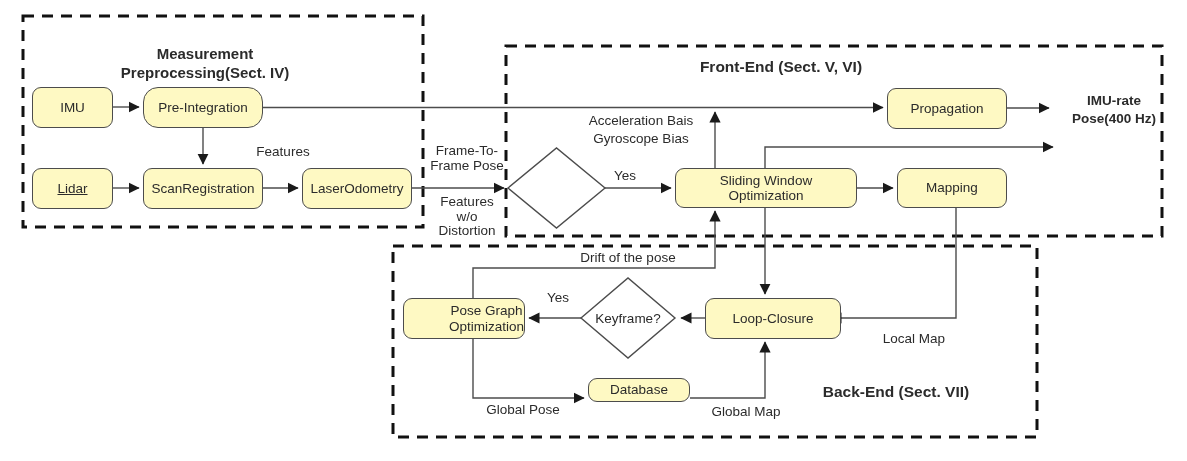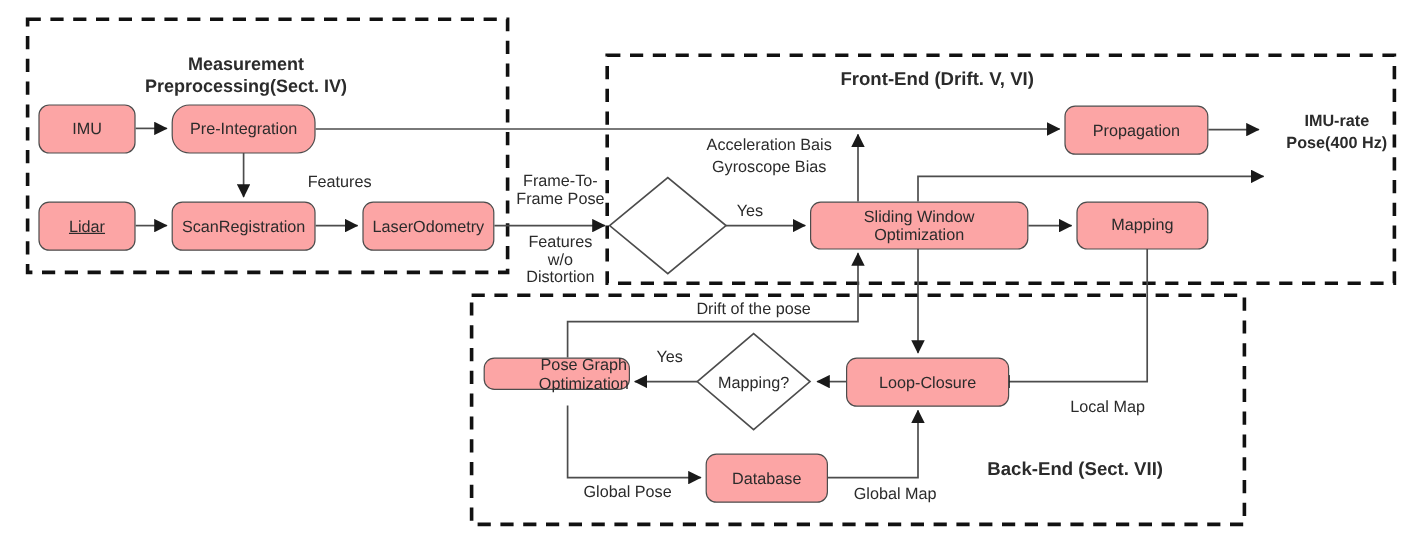--- a/index.html
+++ b/index.html
@@ -20,21 +20,21 @@
     background: var(--background);
     overflow: hidden;
   }
   .canvas > svg { position: absolute; left: 0; top: 0; }
   .edge { fill: none; stroke: var(--line); stroke-width: 1.4; }
   .group-box { fill: none; stroke: var(--dashed-border); stroke-width: 3; stroke-dasharray: 11 8; }
   .diamond { fill: #ffffff; stroke: var(--node-border); stroke-width: 1.4; }
   .arrowhead { fill: var(--arrow); }
   .node {
     position: absolute;
-    background: #fca5a5;
+    background: #fef9c3;
     border: 1.4px solid var(--node-border);
     border-radius: 9px;
     display: flex;
     flex-direction: column;
     align-items: center;
     justify-content: center;
     font-size: 13.5px;
     line-height: 15.5px;
     text-align: center;
     color: var(--text);
@@ -103,21 +103,21 @@
     <path class="edge" d="M690,398 H765 V342" marker-end="url(#arrow)"></path>
 
     <polygon class="diamond" points="508,188 556.5,148 605,188 556.5,228"></polygon>
     <polygon class="diamond" points="581,318 628,278 675,318 628,358"></polygon>
   </svg>
 
   <div class="group-title" style="left:60px; top:25px; width:290px; font-size:15px;margin-top:20px;">
     <div>Measurement</div>
     <div>Preprocessing(Sect. IV)</div>
   </div>
-  <div class="group-title" style="left:656px; top:58px; width:250px;">Front-End (Drift. V, VI)</div>
+  <div class="group-title" style="left:656px; top:58px; width:250px;">Front-End (Sect. V, VI)</div>
   <div class="group-title" style="left:771px; top:383px; width:250px;">Back-End (Sect. VII)</div>
 
   <div class="node" style="left:32px; top:87px; width:81px; height:41px;">
     <span>IMU</span>
   </div>
   <div class="node" style="left:143px; top:87px; width:120px; height:41px;border-radius:15px;">
     <span>Pre-Integration</span>
   </div>
   <div class="node" style="left:32px; top:168px; width:81px; height:41px;text-decoration:underline;">
     <span>Lidar</span>
@@ -131,32 +131,32 @@
   <div class="node" style="left:675px; top:168px; width:182px; height:40px;">
     <div>Sliding Window</div>
     <div>Optimization</div>
   </div>
   <div class="node" style="left:887px; top:88px; width:120px; height:41px;">
     <span>Propagation</span>
   </div>
   <div class="node" style="left:897px; top:168px; width:110px; height:40px;">
     <span>Mapping</span>
   </div>
-  <div class="node" style="left:403px; top:298px; width:122px; height:27px;padding-left:45px;">
+  <div class="node" style="left:403px; top:298px; width:122px; height:41px;padding-left:45px;">
     <div>Pose Graph</div>
     <div>Optimization</div>
   </div>
   <div class="node" style="left:705px; top:298px; width:136px; height:41px;">
     <span>Loop-Closure</span>
   </div>
-  <div class="node" style="left:588px; top:378px; width:102px; height:41px;text-align:right;">
+  <div class="node" style="left:588px; top:378px; width:102px; height:24px;text-align:right;">
     <span>Database</span>
   </div>
 
-  <div class="diamond-label" style="left:581px; top:298px; width:94px; height:40px;">Mapping?</div>
+  <div class="diamond-label" style="left:581px; top:298px; width:94px; height:40px;">Keyframe?</div>
 
   <div class="label" style="left:243px; top:145px; width:80px;">Features</div>
 
   <div class="label" style="left:417px; top:144px; width:100px;">
     <div>Frame-To-</div>
     <div>Frame Pose</div>
   </div>
 
   <div class="label" style="left:417px; top:195px; width:100px;">
     <div>Features</div>
@@ -174,19 +174,19 @@
   <div class="label" style="left:1052px; top:92px; width:124px; line-height:17.5px;font-weight:bold;">
     <div>IMU-rate</div>
     <div>Pose(400 Hz)</div>
   </div>
 
 
   <div class="label" style="left:552px; top:251px; width:152px;">Drift of the pose</div>
 
   <div class="label" style="left:533px; top:291px; width:50px;">Yes</div>
 
-  <div class="label" style="left:873px; top:332px; width:100px;">Local Map</div>
+  <div class="label" style="left:845px; top:332px; width:100px;text-align:right;">Local Map</div>
 
   <div class="label" style="left:463px; top:403px; width:120px;">Global Pose</div>
 
   <div class="label" style="left:686px; top:405px; width:120px;">Global Map</div>
 
 </div>
 
 </body></html>

